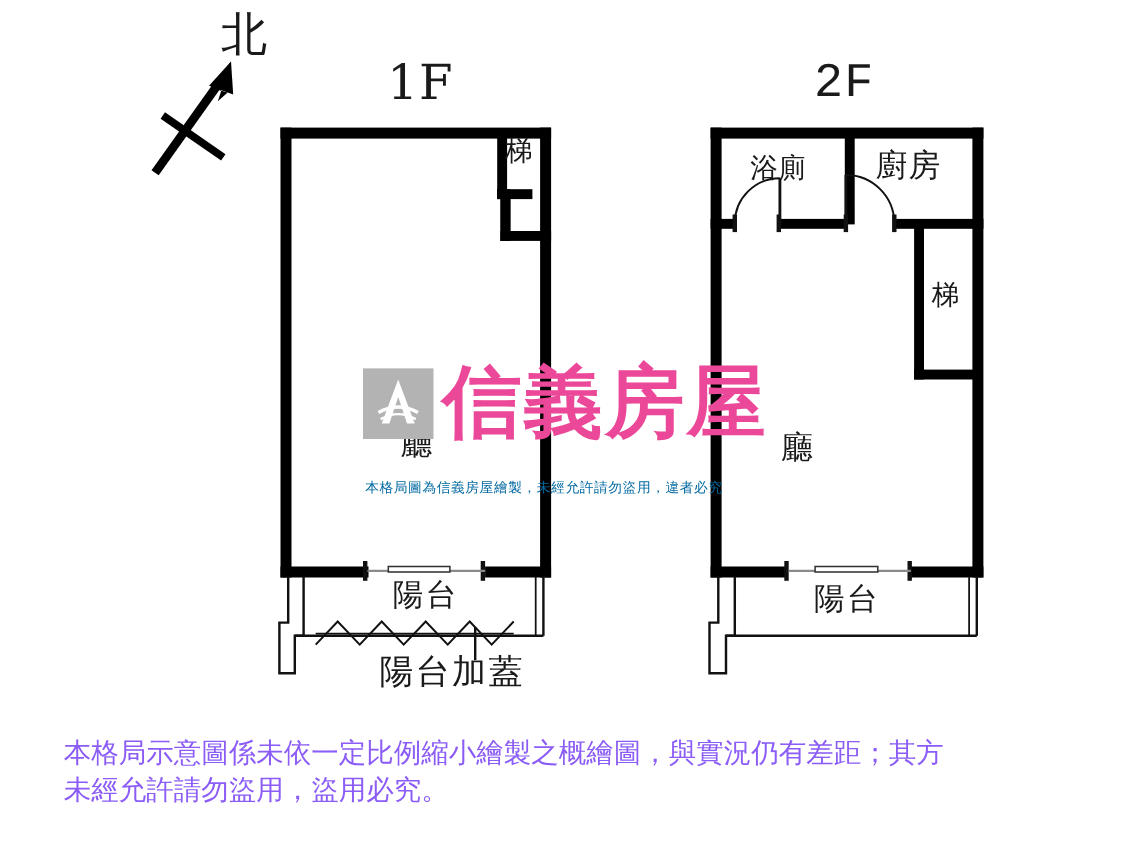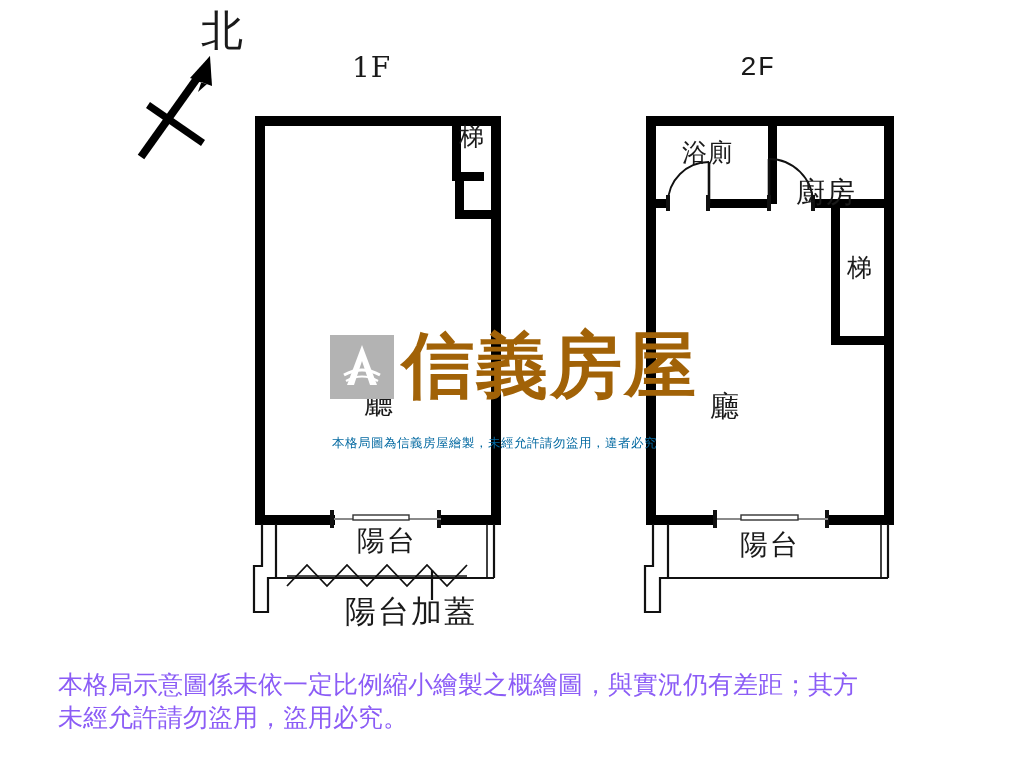--- a/index.html
+++ b/index.html
@@ -30,21 +30,21 @@
   }
   .txt {
     position: absolute;
     white-space: nowrap;
     font-family: "DejaVu Serif", "Liberation Serif", serif;
     color: #1a1a1a;
     line-height: 1;
   }
   
   .floor-label {
-    font-size: 28px;
+    font-size: 44px;
     font-family: "DejaVu Serif", "Liberation Serif", serif;
     letter-spacing: 1px;
   }
   
   .north-label {
     font-size: 42px;
     font-family: "DejaVu Serif", "Liberation Serif", serif;
   }
   
   .room-label {
@@ -82,21 +82,21 @@
     height: 64px;
     background: #b3b3b3;
   }
   #watermark .wm-logo svg { display:block; }
   #watermark .wm-word {
     position: absolute;
     left: 72px;
     top: -4px;
     font-size: 72px;
     font-family: "DejaVu Serif", "Liberation Serif", serif;
-    color: #a16207;
+    color: #ec4899;
     letter-spacing: 2px;
     line-height: 1;
     font-weight: bold;
   }
   #watermark .wm-fine {
     position: absolute;
     left: 2px;
     top: 78px;
     font-size: 12.5px;
     font-family: "DejaVu Sans", "Liberation Sans", sans-serif;
@@ -242,21 +242,21 @@
 
   <div class="txt floor-label" style="left:352px; top:54px;">1F</div>
   <div class="txt floor-label" style="left:740px; top:54px;font-family:Liberation Mono, monospace;">2F</div>
 
   <div class="txt room-label small" style="left:459px; top:124px;">梯</div>
   <div class="txt room-label" style="left:364px; top:389px;">廳</div>
   <div class="txt balcony-label" style="left:357px; top:527px;">陽台</div>
   <div class="txt cover-label" style="left:345px; top:596px;">陽台加蓋</div>
 
   <div class="txt room-label small" style="left:682px; top:140px;">浴廁</div>
-  <div class="txt room-label" style="left:796px; top:136px;margin-top:42px;">廚房</div>
+  <div class="txt room-label" style="left:796px; top:136px;">廚房</div>
   <div class="txt room-label small" style="left:847px; top:255px;">梯</div>
   <div class="txt room-label" style="left:710px; top:392px;">廳</div>
   <div class="txt balcony-label" style="left:740px; top:531px;">陽台</div>
 
   <div id="watermark">
     <div class="wm-logo">
       <svg viewBox="0 0 64 64" width="64" height="64">
         <rect x="0" y="0" width="64" height="64" fill="#b3b3b3"></rect>
         <path d="M32 10 L47 50 L40 50 L32 26 L24 50 L17 50 Z" fill="#ffffff"></path>
         <path d="M14 40 Q32 30 50 40" stroke="#ffffff" stroke-width="3" fill="none"></path>

